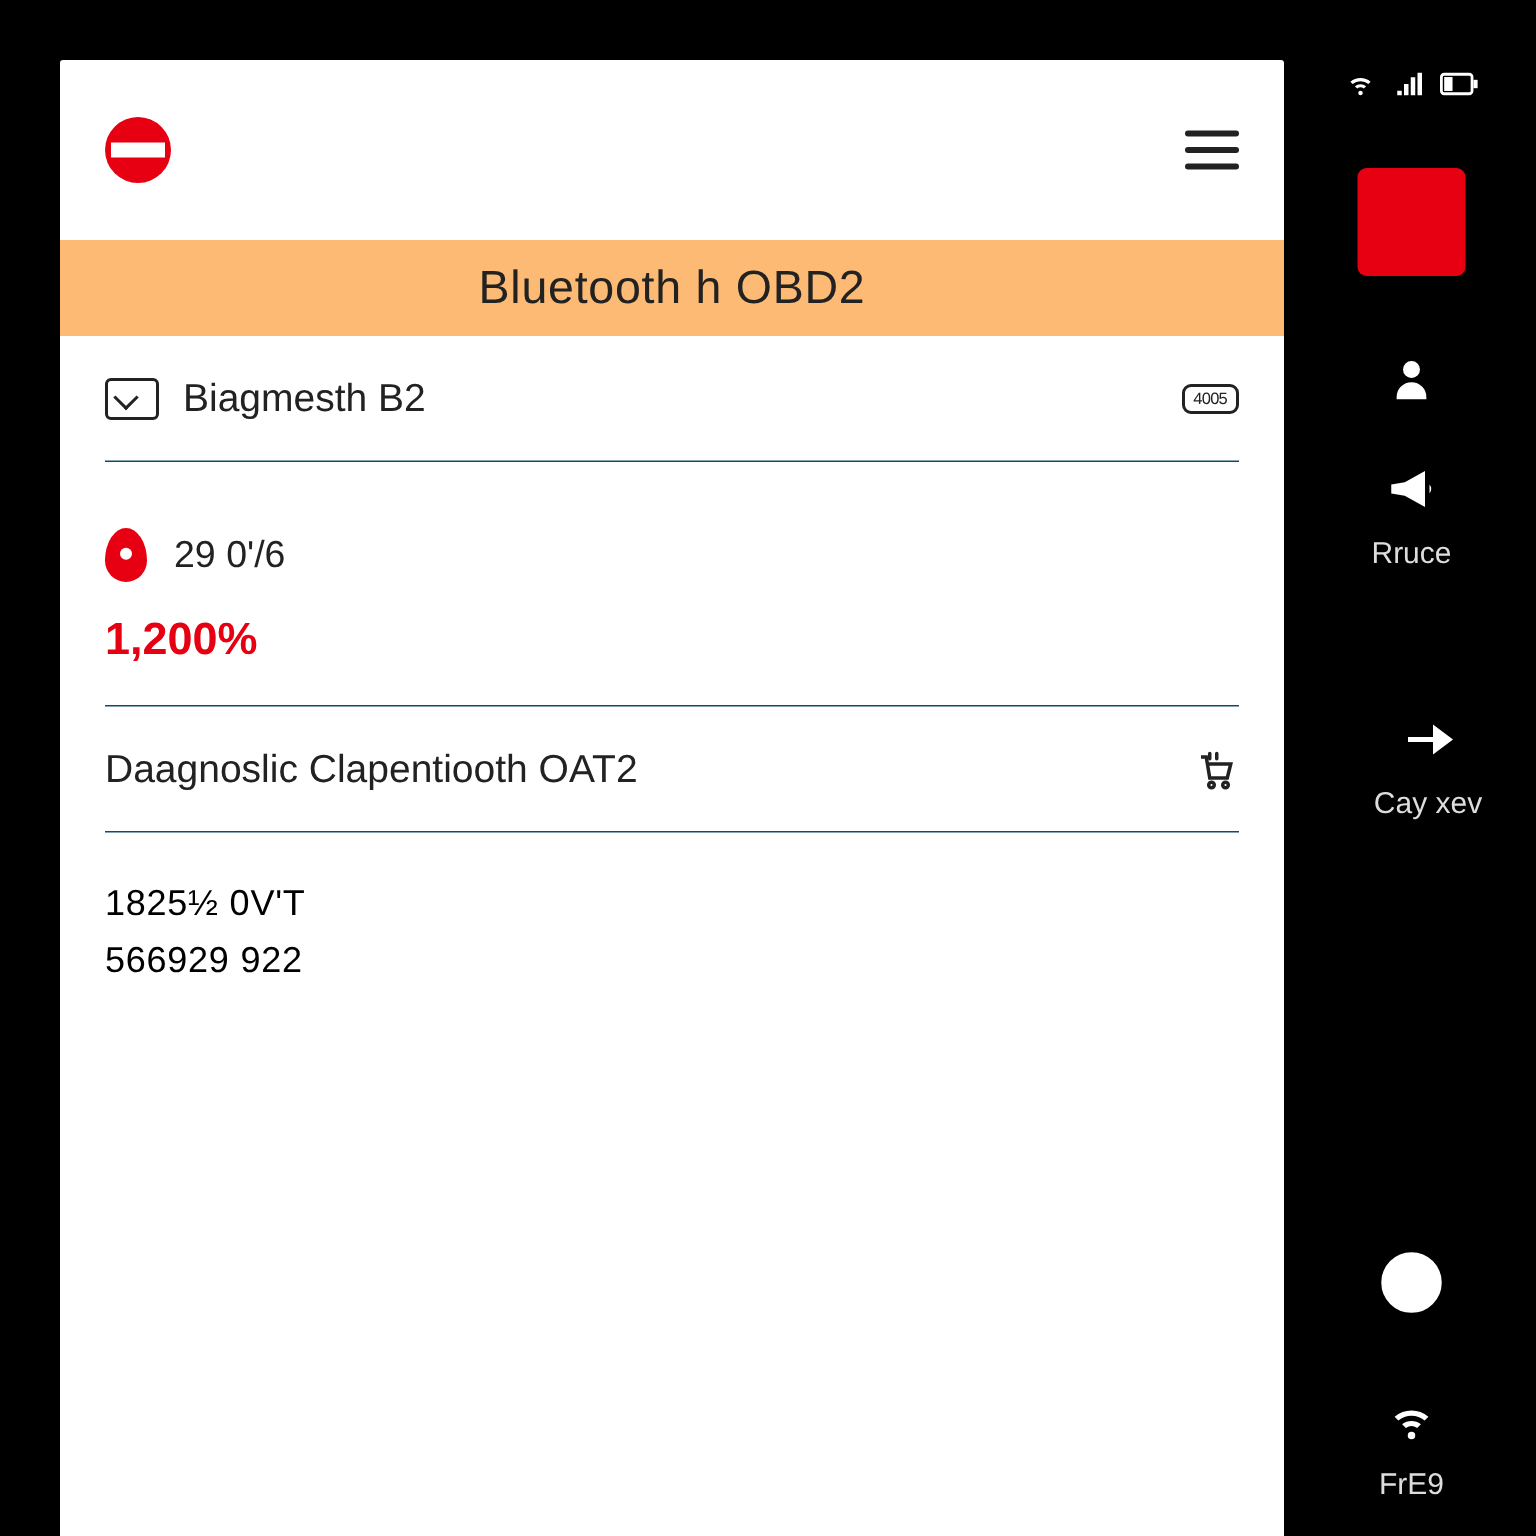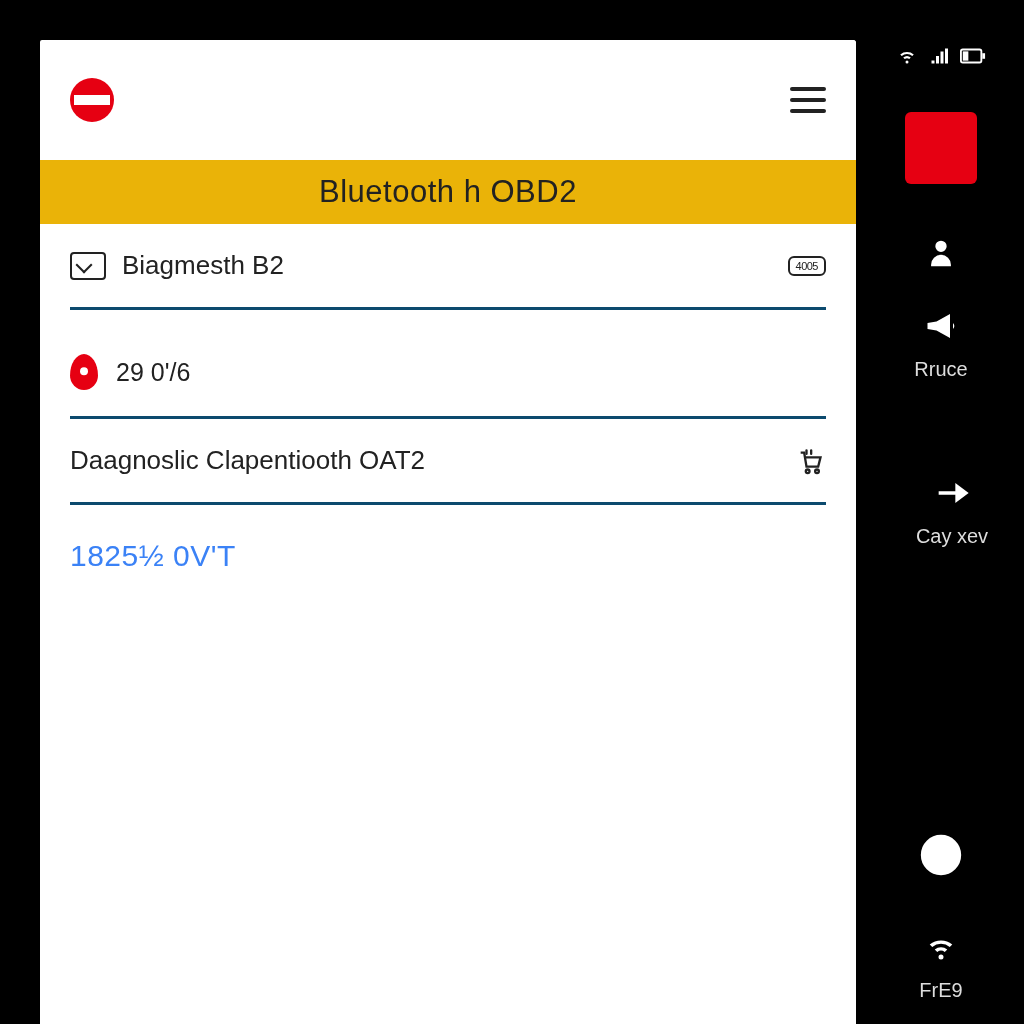--- a/index.html
+++ b/index.html
@@ -7,25 +7,25 @@
   body { background: #000; display: flex; }
 
   .phone-frame { position: relative; margin: 38px 0 0 38px; width: 820px; height: 986px; background: #fff; border: 2px solid #000; border-bottom: none; border-radius: 4px 4px 0 0; overflow: hidden; display: flex; flex-direction: column; }
 
   .app-header { height: 120px; display: flex; align-items: center; justify-content: space-between; padding: 0 30px; }
   .logo-circle { width: 44px; height: 44px; border-radius: 50%; background: #e60012; position: relative; }
   .logo-circle::after { content: ""; position: absolute; left: 4px; right: 4px; top: 50%; transform: translateY(-50%); height: 10px; background: #fff; }
   .hamburger { width: 36px; height: 26px; display: flex; flex-direction: column; justify-content: space-between; cursor: pointer; }
   .hamburger span { height: 4px; background: #222; border-radius: 2px; }
 
-  .title-bar { background: #eab308; text-align: center; padding: 14px 0; font-size: 31px; color: #222; letter-spacing: .5px; }
+  .title-bar { background: #fdba74; text-align: center; padding: 14px 0; font-size: 31px; color: #222; letter-spacing: .5px; }
 
   .content { padding: 0 30px; flex: 1; overflow: hidden; }
 
-  .row { border-bottom: 3px solid #0c4a6e; padding: 26px 0; }
+  .row { border-bottom: 1px solid #0c4a6e; padding: 26px 0; }
   .row:last-child { border-bottom: none; }
 
   .row-head { display: flex; align-items: center; justify-content: space-between; }
   .row-head-left { display: flex; align-items: center; gap: 16px; }
   .row-label { font-size: 26px; color: #222; }
 
   .square-icon { width: 36px; height: 28px; border: 2px solid #222; border-radius: 4px; position: relative; }
   .square-icon::after { content: ""; position: absolute; left: 6px; top: 5px; width: 10px; height: 10px; border: 2px solid #222; border-right: none; border-top: none; transform: rotate(-45deg); }
 
   .badge { border: 2px solid #222; border-radius: 6px; font-size: 11px; padding: 2px 6px; color: #222; letter-spacing: -.5px; text-align: center; }
@@ -33,21 +33,21 @@
   .red-pin { width: 28px; height: 36px; background: #e60012; border-radius: 50% 50% 50% 50% / 60% 60% 40% 40%; position: relative; }
   .red-pin::after { content: ""; position: absolute; left: 50%; top: 50%; transform: translate(-50%,-60%); width: 8px; height: 8px; background: #fff; border-radius: 50%; }
 
   .val-a { font-size: 25px; color: #222; margin-left: 2px; }
   .val-accent { font-size: 30px; font-weight: 600; color: #e60012; margin-top: 22px; }
   .gap-top { margin-top: 18px; }
 
   .cart-icon { width: 30px; height: 26px; position: relative; }
   .cart-icon svg { display: block; }
 
-  .code { font-size: 30px; color: #3b82f6; margin: 4px 0; letter-spacing: .5px; }
+  .code { font-size: 24px; color: #000000; margin: 4px 0; letter-spacing: .5px; }
   .code + .code { margin-top: 10px; }
   .code-block { padding: 30px 0 22px; border-bottom: 1px solid #e0e0e0; }
   .code-block:last-child { border-bottom: none; }
 
   
   .sidebar { position: absolute; right: 0; top: 12px; width: 166px; height: 1024px; background: #000; color: #fff; display: flex; flex-direction: column; align-items: center; }
   .status-bar { display: flex; gap: 10px; align-items: center; margin-top: 28px; height: 32px; }
   .status-bar svg { display: block; }
 
   .red-square { width: 72px; height: 72px; background: #e60012; border-radius: 6px; margin-top: 40px; }
@@ -87,38 +87,40 @@
         </div>
         <div class="badge">4005</div>
       </div>
     </div>
 
     <div class="row">
       <div class="row-head-left gap-top">
         <div class="red-pin"></div>
         <div class="val-a">29 0'/6</div>
       </div>
+      <div class="val-accent">1,200%</div>
     </div>
 
     <div class="row">
       <div class="row-head">
         <div class="row-label">Daagnoslic Clapentiooth OAT2</div>
         <div class="cart-icon">
           <svg viewBox="0 0 24 24" width="28" height="28" fill="none" stroke="#222" stroke-width="2">
             <path d="M4 4h3l2 12h10l2-8H7"></path>
             <circle cx="10" cy="20" r="1.6"></circle>
               <circle cx="18" cy="20" r="1.6"></circle>
             <path d="M9 2v3M13 2v3" stroke-linecap="round"></path>
           </svg>
         </div>
       </div>
     </div>
 
     <div class="code-block">
       <div class="code">1825½ 0V'T</div>
+      <div class="code">566929 922</div>
     </div>
 
 
 
   </div>
 </div>
 
 <div class="sidebar">
   <div class="status-bar">
     <svg width="22" height="18" viewBox="0 0 24 24">

